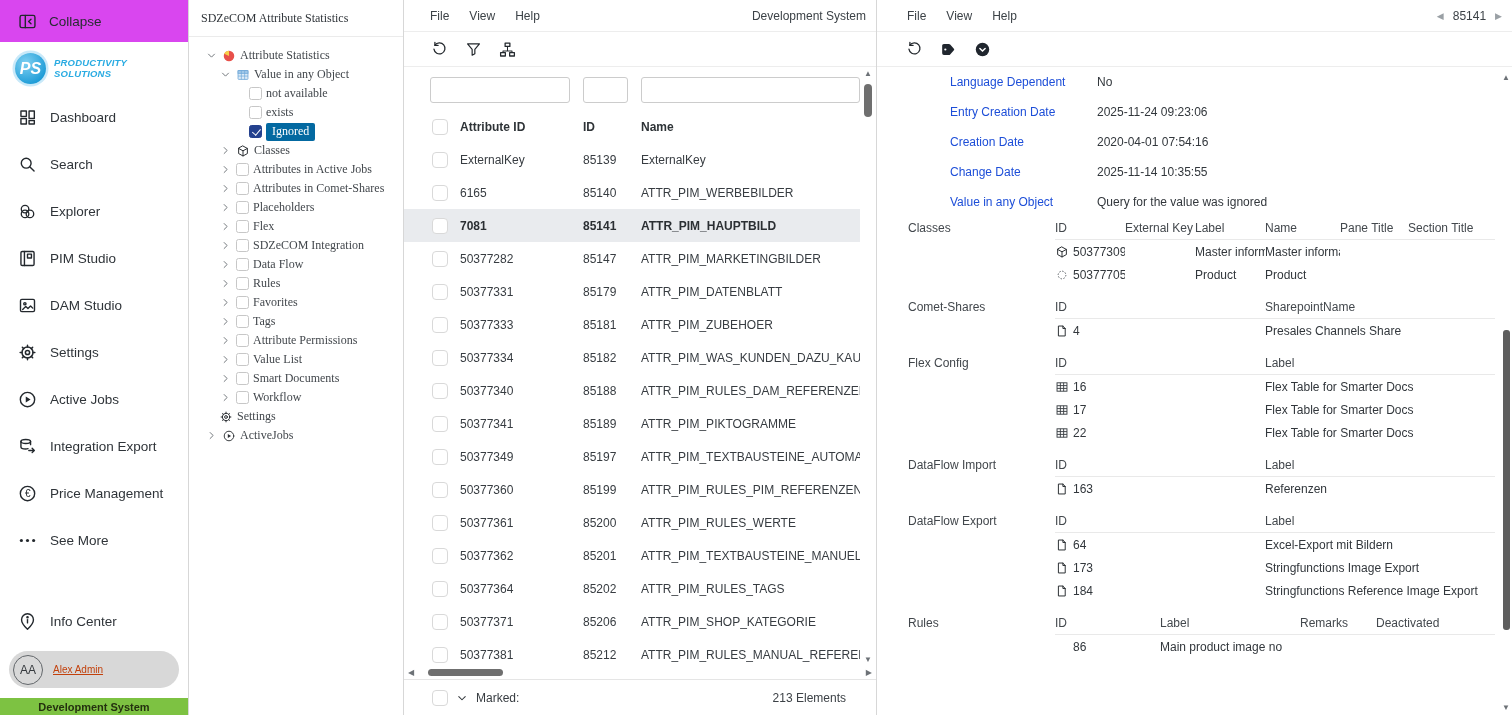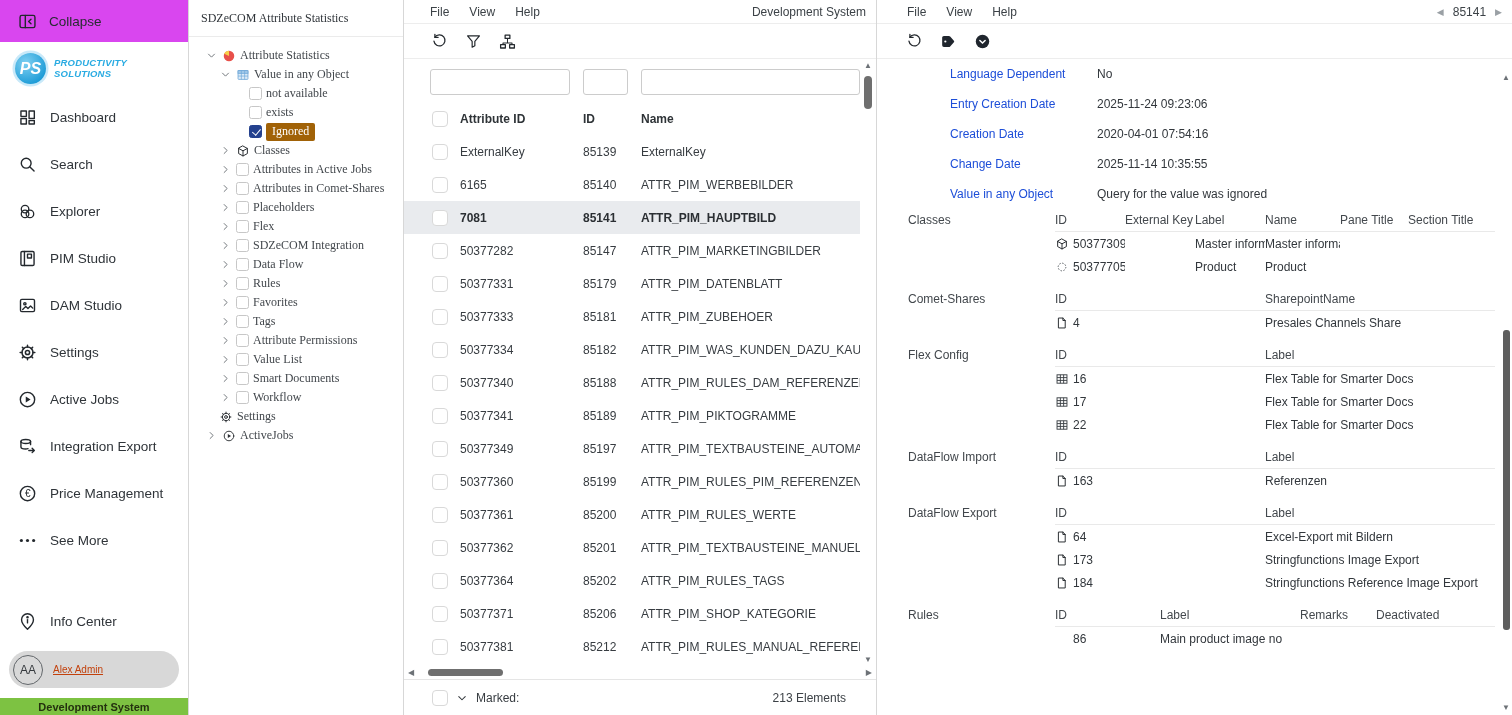--- a/index.html
+++ b/index.html
@@ -27,24 +27,24 @@
 .panel-title { height:37px; flex:none; display:flex; align-items:center; padding:0 12px; border-bottom:1px solid #ebebeb; color:#2f3439; }
 .tree { padding-top:9px; overflow:hidden; }
 .tree-row { height:19px; display:flex; align-items:center; gap:4px; cursor:pointer; white-space:nowrap; color:#42474c; }
 .chev { width:13px; height:13px; color:#70757a; flex:none; }
 .chev svg { width:100%; height:100%; }
 .tree-icon { width:14px; height:14px; flex:none; color:#2b2f33; }
 .tree-icon svg { width:100%; height:100%; }
 .tree-cb { width:13px; height:13px; border:1px solid #c7c7c7; border-radius:2.5px; background:#fff; flex:none; position:relative; }
 .tree-cb.checked { background:#24418e; border-color:#24418e; }
 .tree-cb.checked::after { content:''; position:absolute; left:3.6px; top:1px; width:3.6px; height:7px; border:solid #fff; border-width:0 1.7px 1.7px 0; transform:rotate(40deg); }
-.tree-label.hl { background:#a16207; color:#fff; padding:1px 6px 2px; border-radius:2px; }
-
-
-.menubar { height:24px; flex:none; display:flex; align-items:center; gap:20px; border-bottom:1px solid #ededed; color:#3c4247; }
+.tree-label.hl { background:#0369a1; color:#fff; padding:1px 6px 2px; border-radius:2px; }
+
+
+.menubar { height:32px; flex:none; display:flex; align-items:center; gap:20px; border-bottom:1px solid #ededed; color:#3c4247; }
 .menu-item { cursor:pointer; }
 .menubar .mright { margin-left:auto; display:flex; align-items:center; gap:9px; }
 .toolbar { height:35px; flex:none; display:flex; align-items:center; gap:15px; border-bottom:1px solid #ededed; }
 .tool-icon { width:19px; height:19px; color:#23282d; cursor:pointer; }
 .tool-icon svg { width:100%; height:100%; }
 .sarrow { font-size:8px; color:#6d7277; line-height:1; text-align:center; cursor:pointer; }
 
 
 .list-panel { width:473px; flex:none; border-right:1px solid #d7d7d7; display:flex; flex-direction:column; }
 .list-panel .menubar, .list-panel .toolbar { padding:0 10px 0 26px; }

